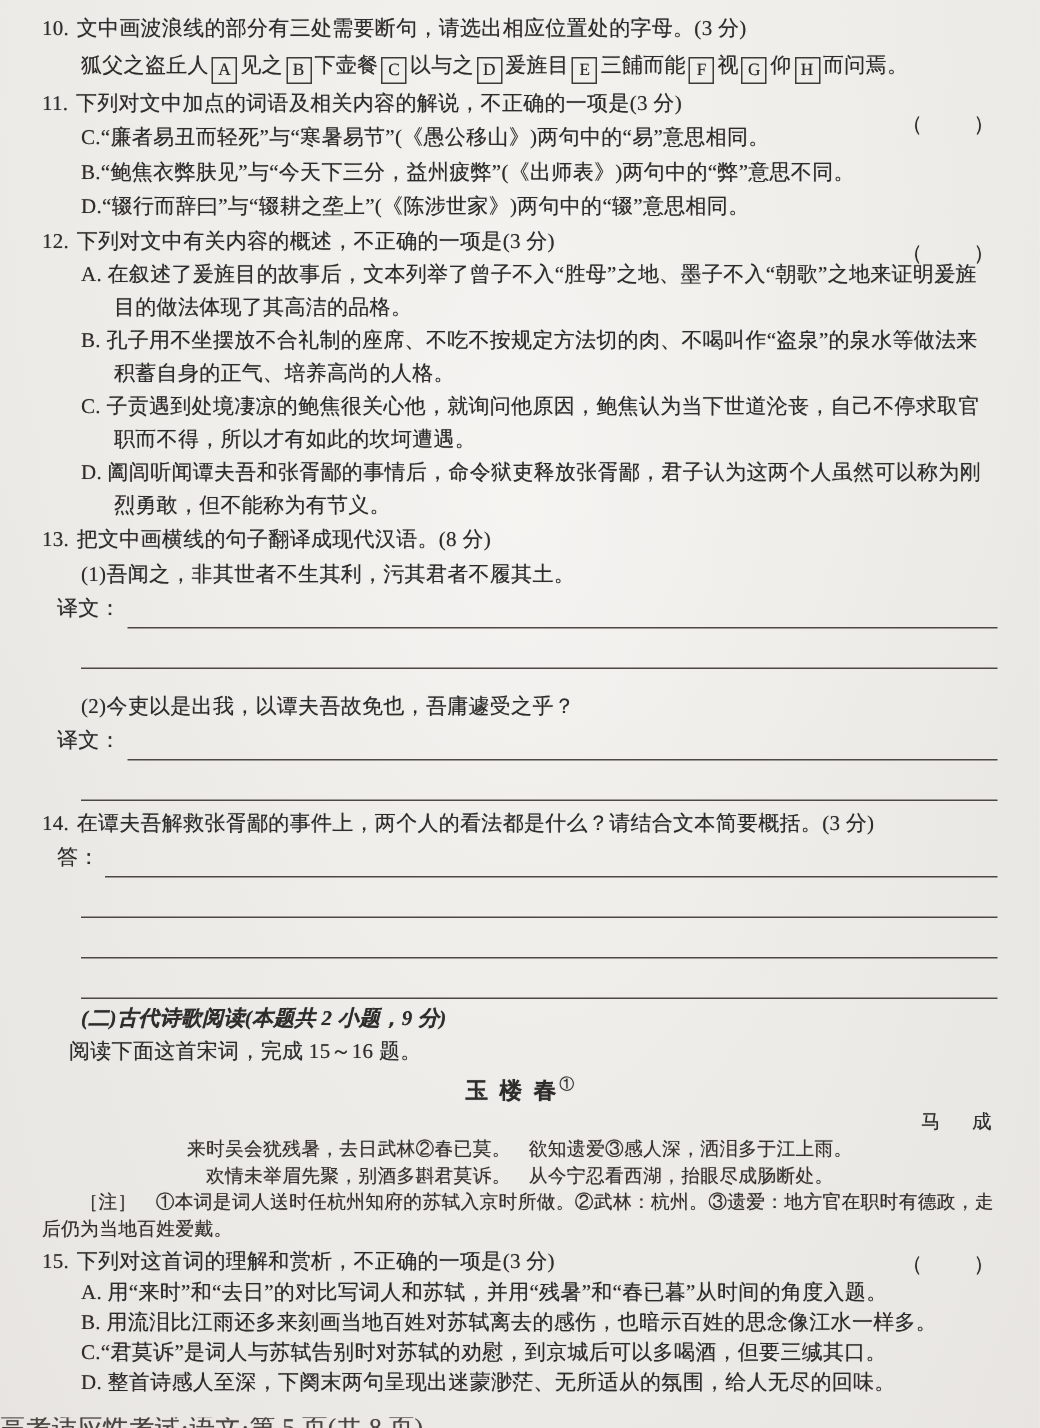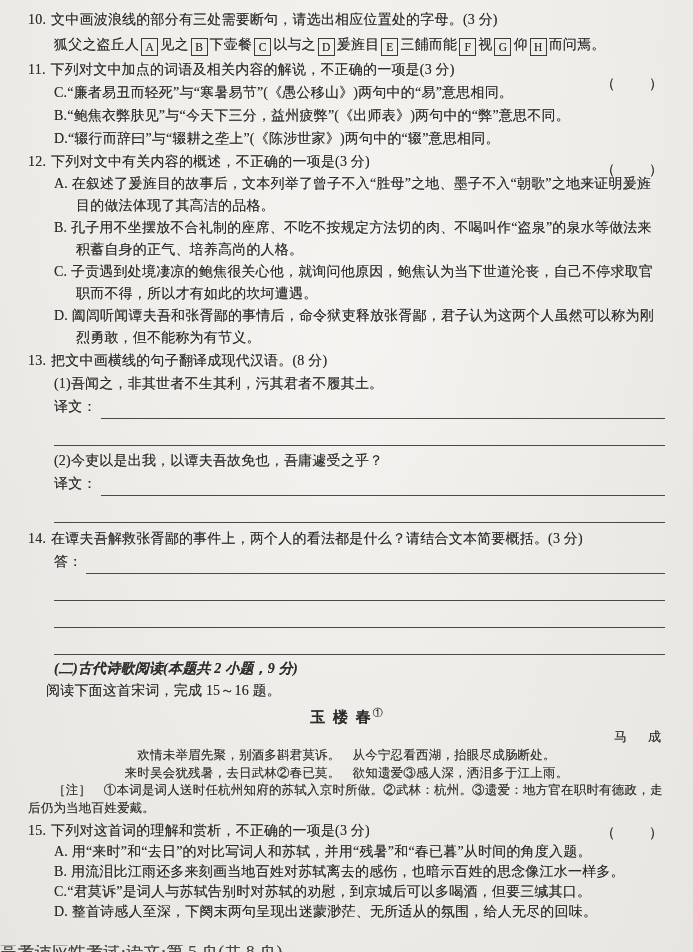--- a/index.html
+++ b/index.html
@@ -24,21 +24,21 @@
   .sub { margin-left:26px; }
   .opt { margin-left:26px; padding-left:22px; text-indent:-22px; line-height:23px; }
   .opt2 { line-height:22px; }
   .boxesline { line-height:27px; }
   .boxed {
     display:inline-block; min-width:13px; height:16px; line-height:16px;
     border:1.3px solid #3d3b38; text-align:center;
     font-size:11.5px; margin:0 2px; vertical-align:-2px; padding:0 1px;
   }
   .bracket { position:absolute; right:0; top:6px; text-indent:0; letter-spacing:2px; }
-  .fill-line { display:flex; margin-left:26px; align-items:flex-end; height:24px; line-height:24px;text-align:center; }
+  .fill-line { display:flex; margin-left:10px; align-items:flex-end; height:24px; line-height:24px;text-align:center; }
   .fill-line .lbl { white-space:nowrap; }
   .fill-line .ul { flex:1; border-bottom:1px solid #4c4944; margin-left:4px; height:22px; }
   .ansline { height:26px; border-bottom:1px solid #4c4944; margin-left:26px; }
   .sec-gap { height:3px; }
   .sec-head { margin-left:26px; font-weight:bold; line-height:22px;font-style:italic; }
   .sec-intro { margin-left:18px; line-height:22px; }
   .poem-title { text-align:center; font-weight:bold; font-size:15px; line-height:21px; letter-spacing:2px; }
   .poem-title sup { font-weight:normal; font-size:10px; letter-spacing:0; }
   .poem-author { text-align:right; font-size:13px; line-height:18px; letter-spacing:4px; }
   .poem-line { text-align:center; font-size:12.5px; line-height:18px; color:#37342f; }
@@ -76,21 +76,21 @@
   </div>
 
   <div>
     <p class="line hang"><span class="qnum">13.</span><span>把文中画横线的句子翻译成现代汉语。(8 分)</span></p>
     <p class="line sub">(1)吾闻之，非其世者不生其利，污其君者不履其土。</p>
     <div class="fill-line">
       <span class="lbl">译文：</span>
       <span class="ul"></span>
     </div>
     <div class="ansline"></div>
-    <p class="line sub" style="margin-top:3px">(2)今吏以是出我，以谭夫吾故免也，吾庸遽受之乎？</p>
+    <p class="line sub" style="margin-top:14px">(2)今吏以是出我，以谭夫吾故免也，吾庸遽受之乎？</p>
     <div class="fill-line">
       <span class="lbl">译文：</span>
       <span class="ul"></span>
     </div>
     <div class="ansline"></div>
   </div>
 
   <div style="margin-top:4px">
     <p class="line hang"><span class="qnum">14.</span><span>在谭夫吾解救张胥鄙的事件上，两个人的看法都是什么？请结合文本简要概括。(3 分)</span></p>
     <div class="fill-line">
@@ -102,22 +102,22 @@
     <div class="ansline"></div>
   </div>
 
   <div class="sec-gap"></div>
 
   <div>
     <p class="sec-head">(二)古代诗歌阅读(本题共 2 小题，9 分)</p>
     <p class="sec-intro">阅读下面这首宋词，完成 15～16 题。</p>
     <p class="poem-title"><span>玉 楼 春</span><sup>①</sup></p>
     <p class="poem-author">马　成</p>
+    <p class="poem-line"><span>来时吴会犹残暑，去日武林②春已莫。</span><span class="half2">欲知遗爱③感人深，洒泪多于江上雨。</span></p>
     <p class="poem-line"><span>欢情未举眉先聚，别酒多斟君莫诉。</span><span class="half2">从今宁忍看西湖，抬眼尽成肠断处。</span></p>
-    <p class="poem-line"><span>来时吴会犹残暑，去日武林②春已莫。</span><span class="half2">欲知遗爱③感人深，洒泪多于江上雨。</span></p>
     <p class="note">［注］　①本词是词人送时任杭州知府的苏轼入京时所做。②武林：杭州。③遗爱：地方官在职时有德政，走后仍为当地百姓爱戴。</p>
   </div>
 
   <div class="q15block" style="margin-top:3px">
     <p class="line hang" style="line-height:22px"><span class="qnum">15.</span><span>下列对这首词的理解和赏析，不正确的一项是(3 分)</span><span class="bracket" style="top:2px">（　　）</span></p>
     <p class="opt">A. 用“来时”和“去日”的对比写词人和苏轼，并用“残暑”和“春已暮”从时间的角度入题。</p>
     <p class="opt">B. 用流泪比江雨还多来刻画当地百姓对苏轼离去的感伤，也暗示百姓的思念像江水一样多。</p>
     <p class="opt">C.“君莫诉”是词人与苏轼告别时对苏轼的劝慰，到京城后可以多喝酒，但要三缄其口。</p>
     <p class="opt">D. 整首诗感人至深，下阕末两句呈现出迷蒙渺茫、无所适从的氛围，给人无尽的回味。</p>
   </div>

